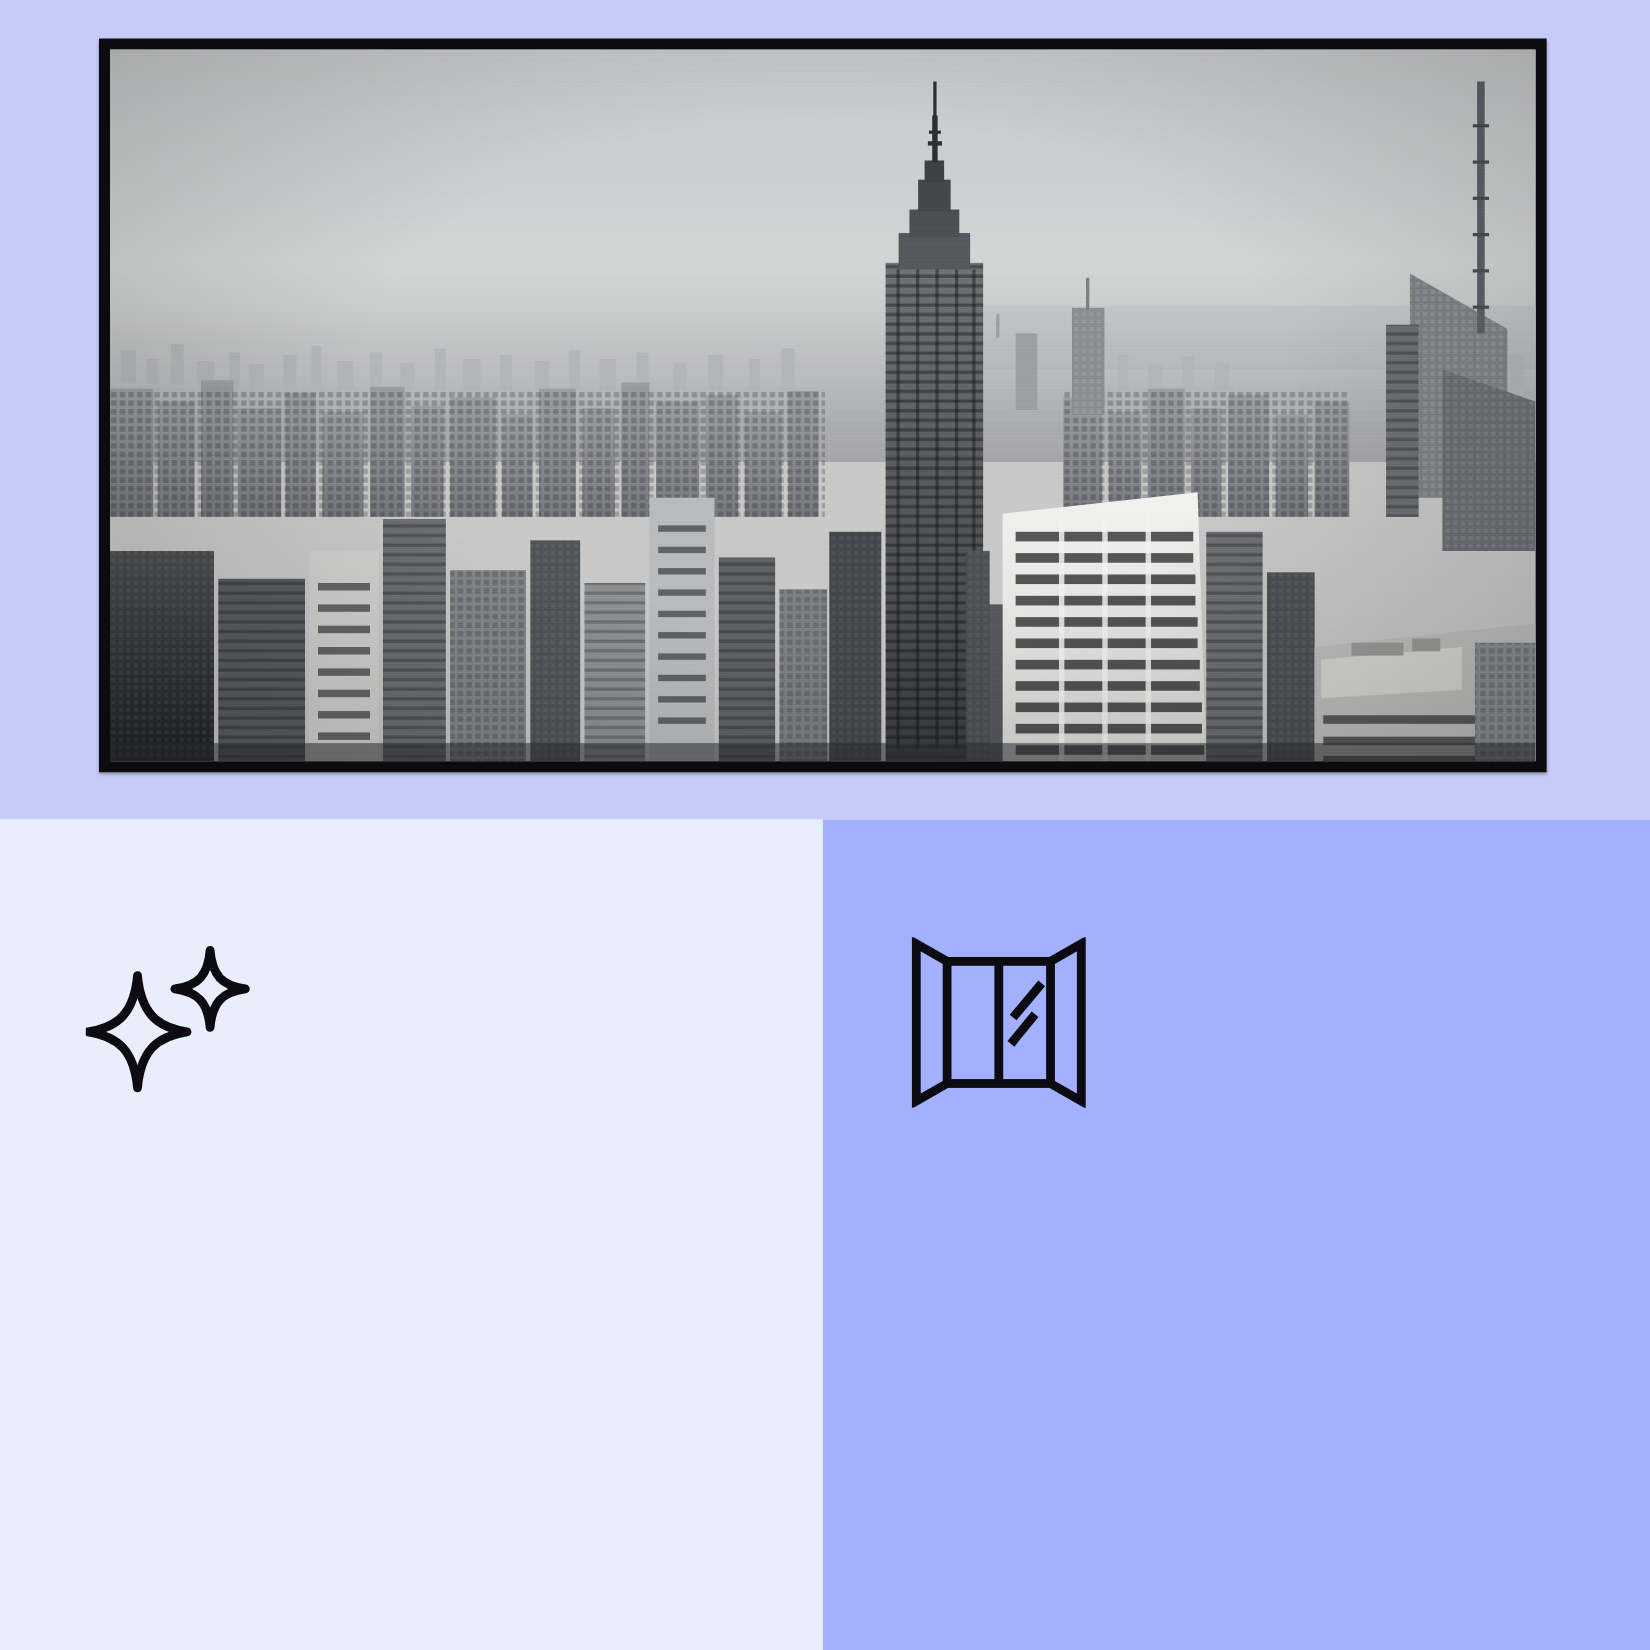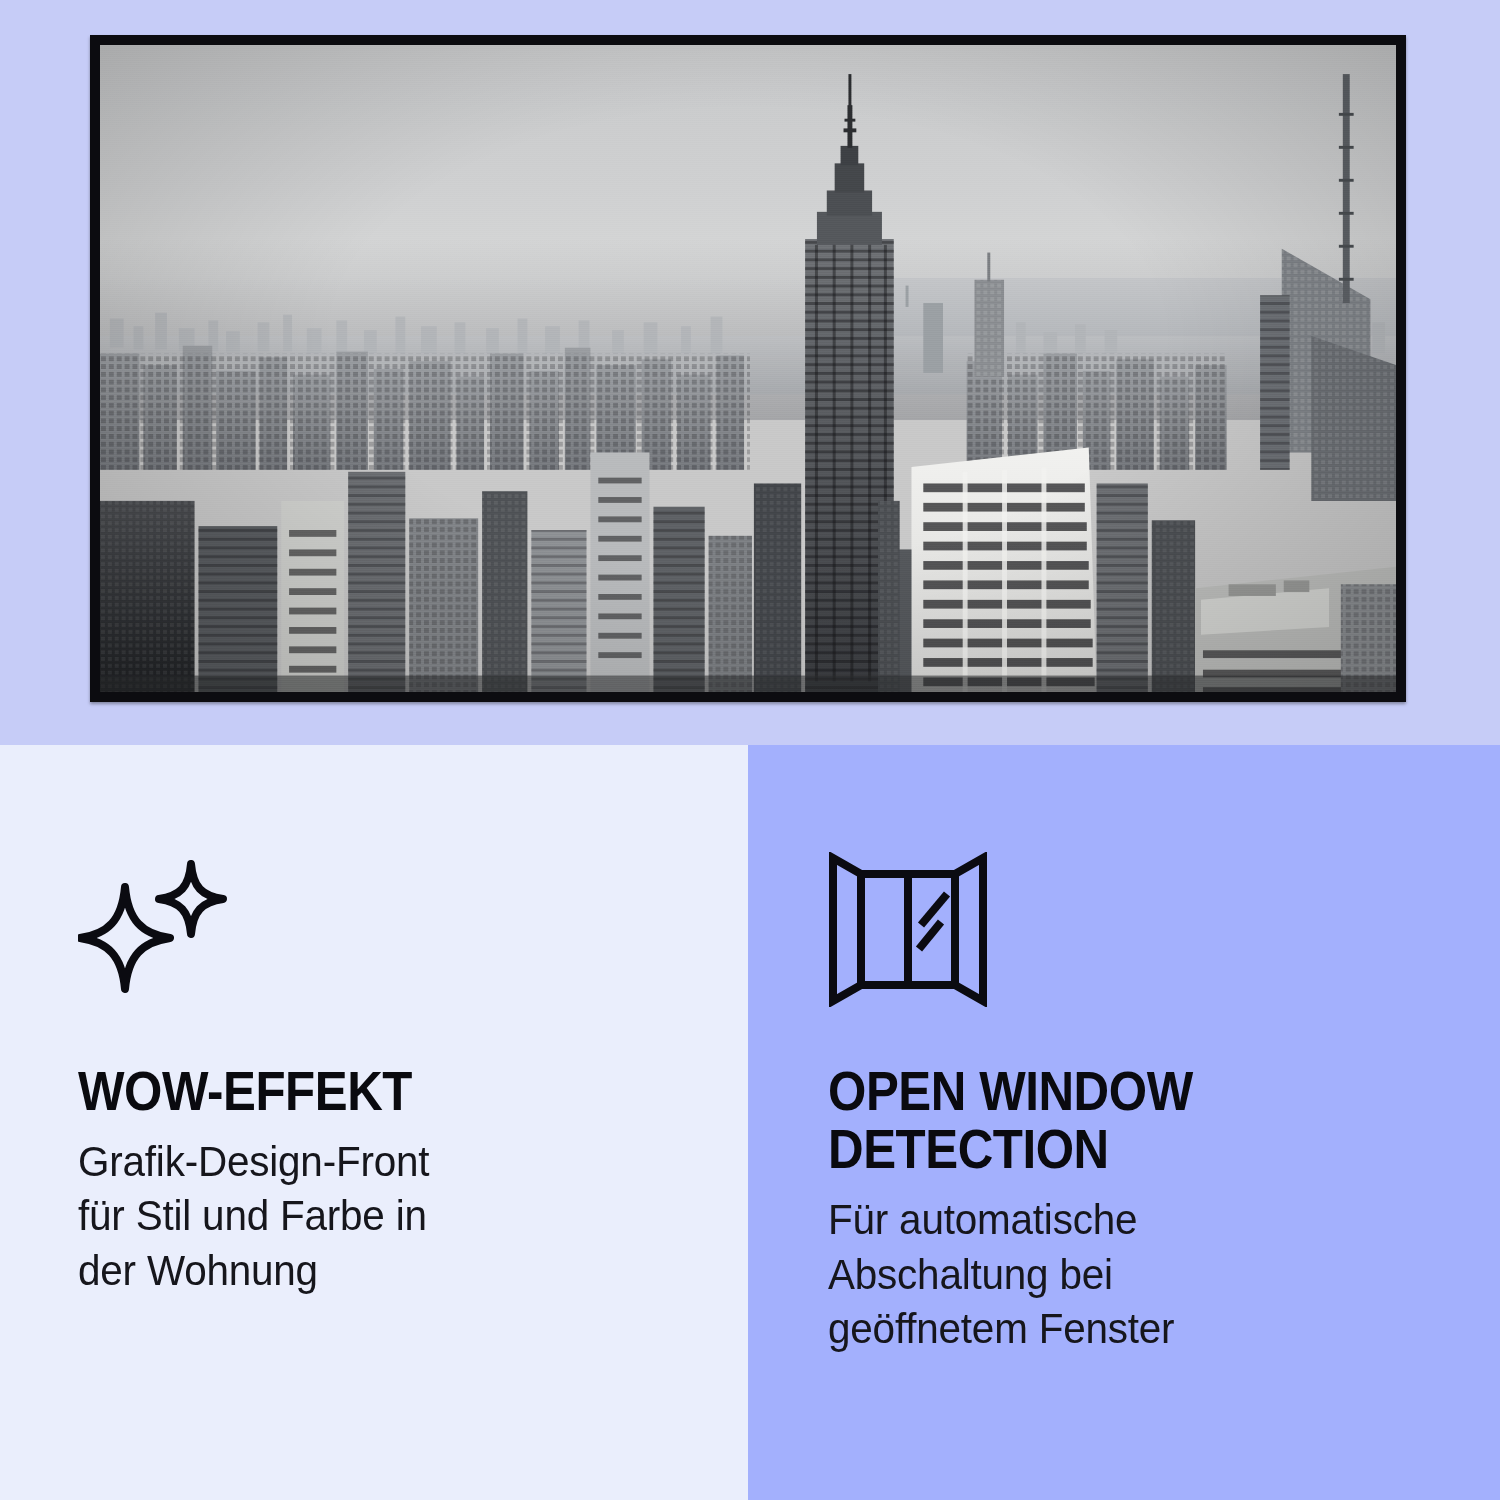--- a/index.html
+++ b/index.html
@@ -393,28 +393,15 @@
         <path d="M127 22 L155 6 L155 149 L127 133"></path>
 
         <path d="M80 22 L80 133"></path>
 
         <path d="M93 73 L119 42" stroke-linecap="butt"></path>
         <path d="M91 97 L113 70" stroke-linecap="butt"></path>
       </g>
     </svg>
   </div>
 
-  <div class="txt txt-left">
-    <h2 class="title">WOW-EFFEKT</h2>
-    <p class="body">Grafik-Design-Front
-für Stil und Farbe in
-der Wohnung</p>
-  </div>
-
-  <div class="txt txt-right">
-    <h2 class="title">OPEN WINDOW
-DETECTION</h2>
-    <p class="body">Für automatische
-Abschaltung bei
-geöffnetem Fenster</p>
-  </div>
+
 
 </div>
 
 </body></html>

